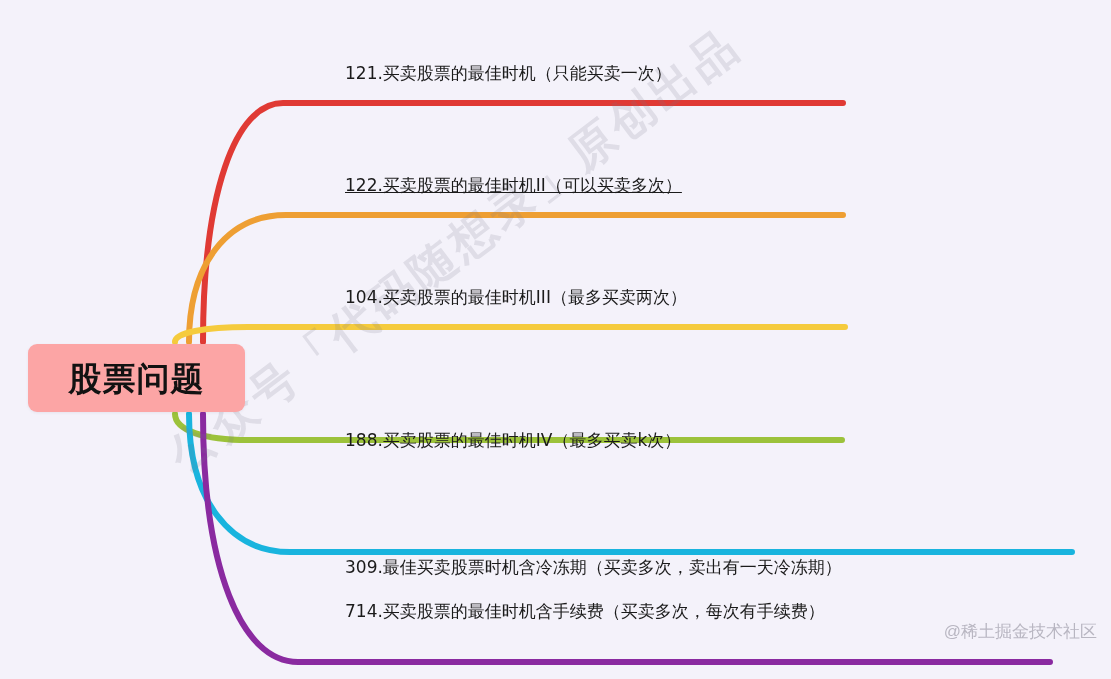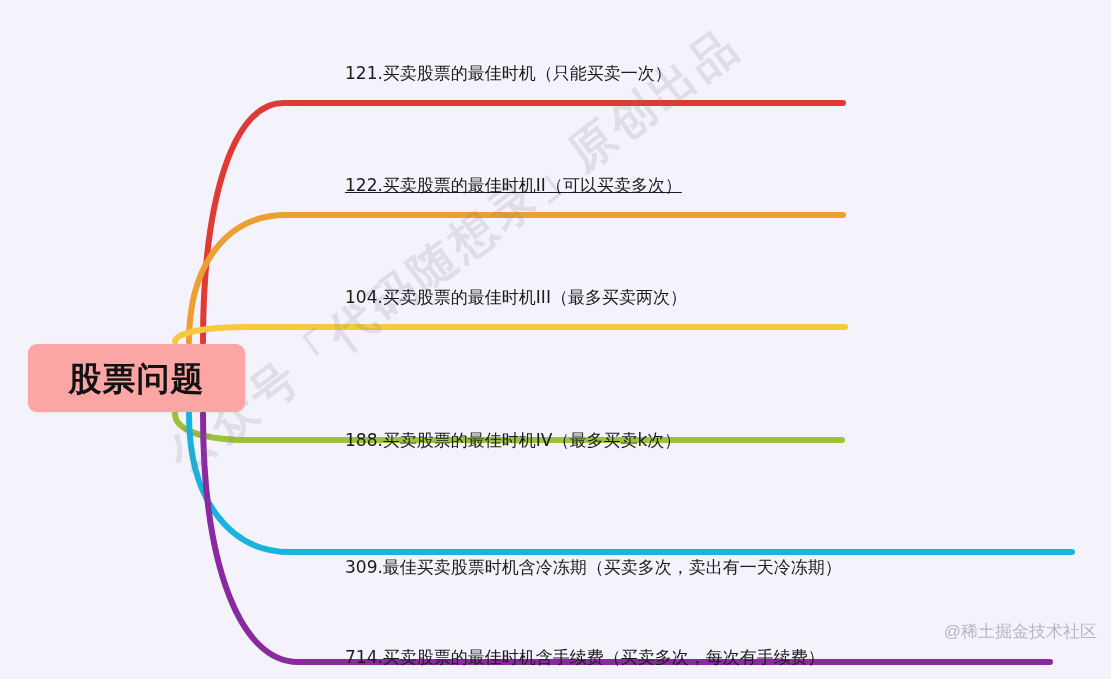--- a/index.html
+++ b/index.html
@@ -110,18 +110,18 @@
   <div id="root-node">
     <span id="root-node-label">股票问题</span>
   </div>
 
   <div id="branch-labels">
       <div class="branch-label" style="left: 345px; top: 62px;">121.买卖股票的最佳时机（只能买卖一次）</div>
       <div class="branch-label" style="left: 345px; top: 174px; text-decoration: underline;">122.买卖股票的最佳时机II（可以买卖多次）</div>
       <div class="branch-label" style="left: 345px; top: 286px;">104.买卖股票的最佳时机III（最多买卖两次）</div>
       <div class="branch-label" style="left: 345px; top: 397px; margin-top: 32px;">188.买卖股票的最佳时机IV（最多买卖k次）</div>
       <div class="branch-label" style="left: 345px; top: 508px; margin-top: 48px;">309.最佳买卖股票时机含冷冻期（买卖多次，卖出有一天冷冻期）</div>
-      <div class="branch-label" style="left: 345px; top: 646px;">714.买卖股票的最佳时机含手续费（买卖多次，每次有手续费）</div>
+      <div class="branch-label" style="left: 345px; top: 600px;">714.买卖股票的最佳时机含手续费（买卖多次，每次有手续费）</div>
     </div>
 
   <div class="corner-watermark">@稀土掘金技术社区</div>
 
 </div>
 
 </body></html>

